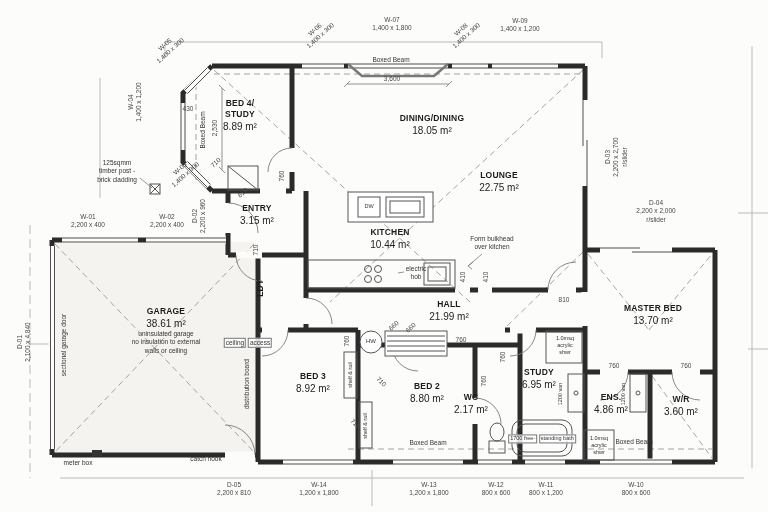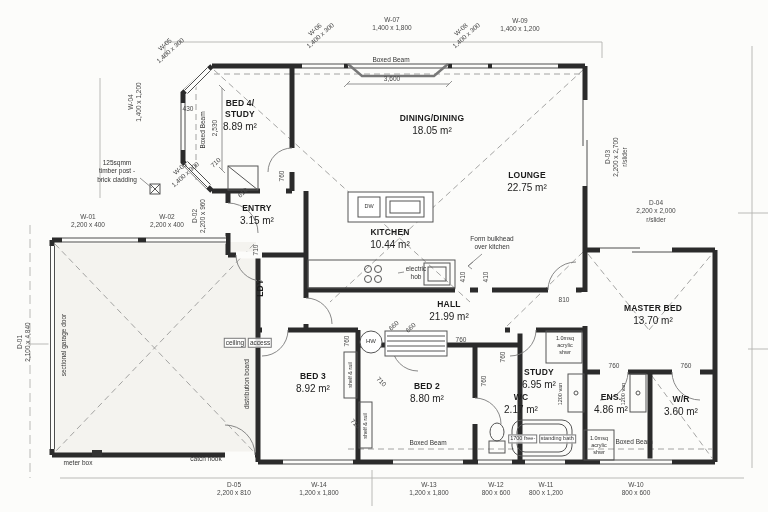--- a/index.html
+++ b/index.html
@@ -96,46 +96,53 @@
 
   <div class="lbl" style="left:240px;top:116px">
     <div class="rm">BED 4/</div>
     <div class="rm">STUDY</div>
     <div class="ar">8.89 m²</div>
   </div>
   <div class="lbl" style="left:432px;top:125px">
     <div class="rm">DINING/DINING</div>
     <div class="ar">18.05 m²</div>
   </div>
-  <div class="lbl" style="left:527px;top:182px">
+  <div class="lbl" style="left:499px;top:182px">
     <div class="rm">LOUNGE</div>
     <div class="ar">22.75 m²</div>
   </div>
   <div class="lbl" style="left:257px;top:215px">
     <div class="rm">ENTRY</div>
     <div class="ar">3.15 m²</div>
   </div>
   <div class="lbl" style="left:390px;top:239px">
     <div class="rm">KITCHEN</div>
     <div class="ar">10.44 m²</div>
+  </div>
+  <div class="lbl" style="left:166px;top:331px">
+    <div class="rm">GARAGE</div>
+    <div class="ar">38.61 m²</div>
+    <div class="nt">uninsulated garage</div>
+    <div class="nt">no insulation to external</div>
+    <div class="nt">walls or ceiling</div>
   </div>
   <div class="lbl rot rm" style="left:261px;top:288px">LDY</div>
   <div class="lbl" style="left:449px;top:311px">
     <div class="rm">HALL</div>
     <div class="ar">21.99 m²</div>
   </div>
   <div class="lbl" style="left:313px;top:383px">
     <div class="rm">BED 3</div>
     <div class="ar">8.92 m²</div>
   </div>
   <div class="lbl" style="left:427px;top:393px">
     <div class="rm">BED 2</div>
     <div class="ar">8.80 m²</div>
   </div>
-  <div class="lbl" style="left:521px;top:404px">
+  <div class="lbl" style="left:471px;top:404px">
     <div class="rm">WC</div>
     <div class="ar">2.17 m²</div>
   </div>
   <div class="lbl" style="left:539px;top:379px">
     <div class="rm">STUDY</div>
     <div class="ar">6.95 m²</div>
   </div>
   <div class="lbl" style="left:611px;top:404px">
     <div class="rm">ENS.</div>
     <div class="ar">4.86 m²</div>

